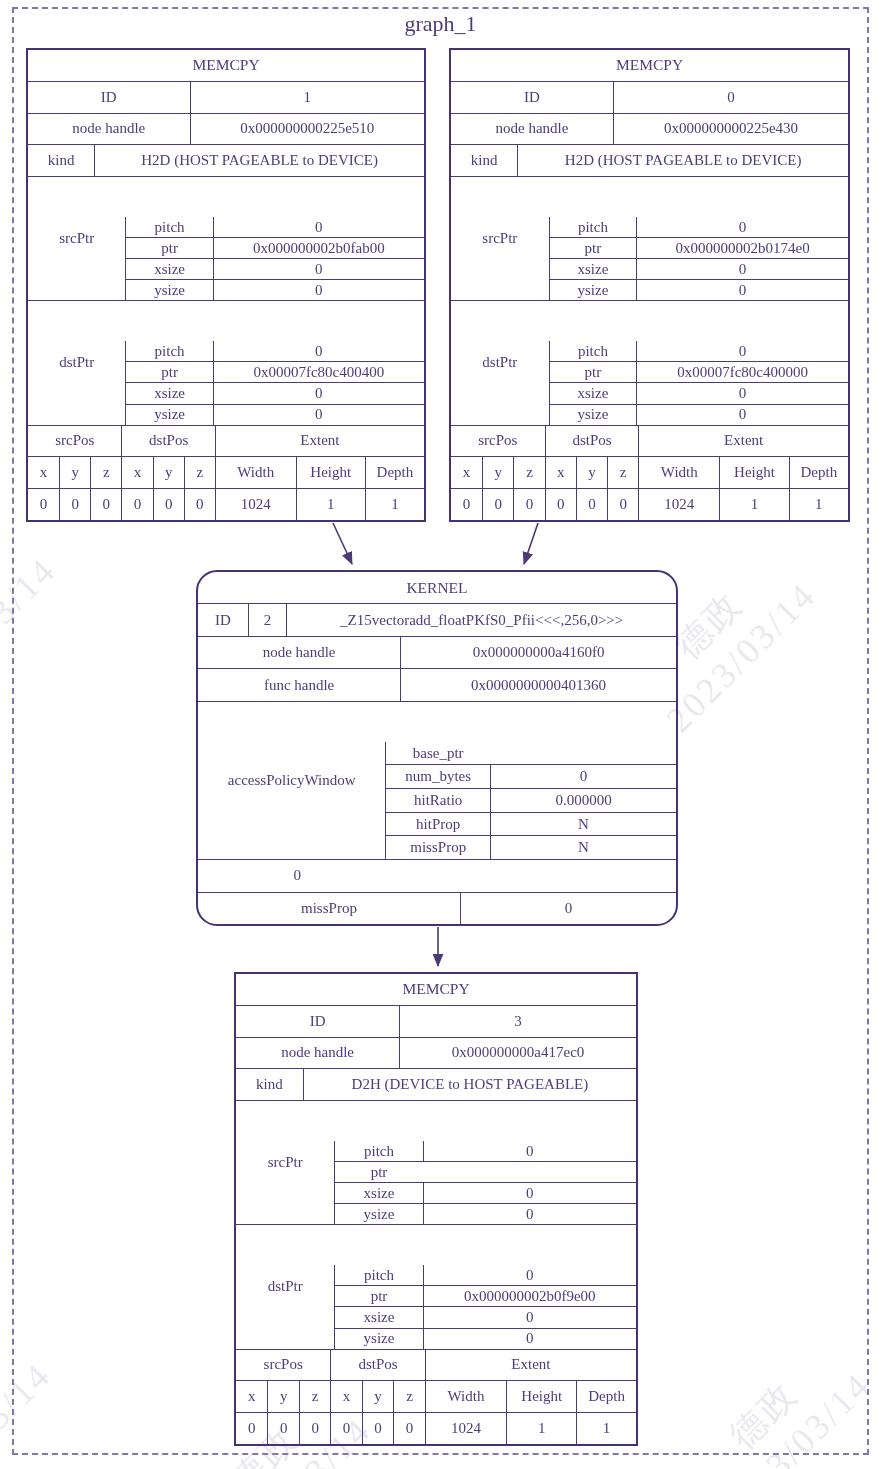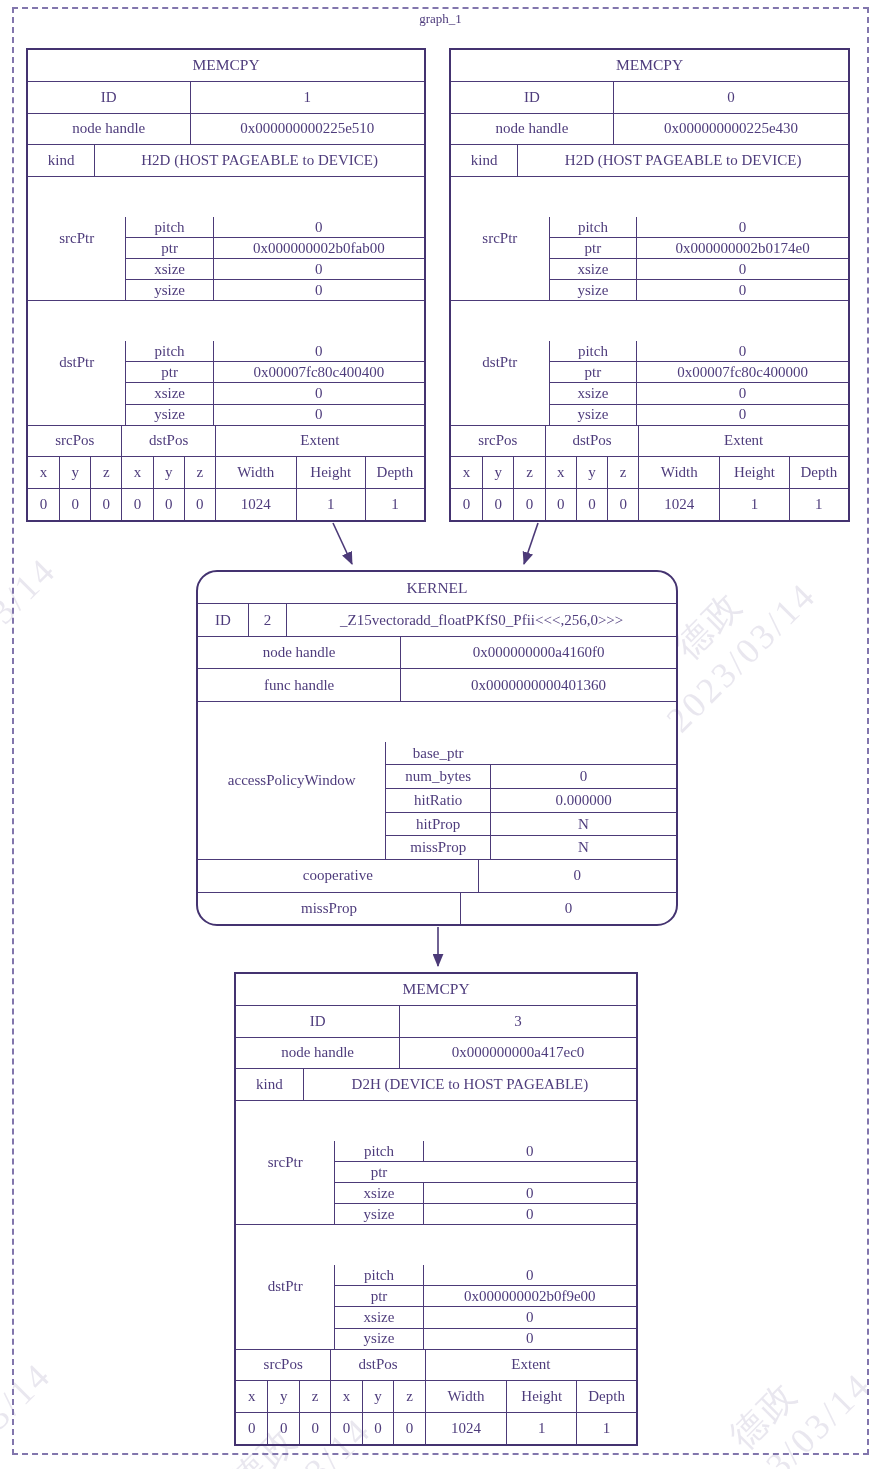--- a/index.html
+++ b/index.html
@@ -6,21 +6,21 @@
     --line:#4c3a78;
     --outer:#443370;
     --text:#4e3c7c;
     --dash:#8276ad;
   }
   *{margin:0;padding:0;box-sizing:border-box;}
   html,body{background:#ffffff;}
   body{font-family:"Liberation Serif","DejaVu Serif",serif;color:var(--text);}
   .canvas{position:relative;width:881px;height:1469px;background:#fff;overflow:hidden;}
   .frame{position:absolute;left:12px;top:7px;width:857px;height:1448px;border:2px dashed var(--dash);}
-  .gtitle{position:absolute;left:0;top:11px;width:881px;text-align:center;font-size:13px;color:var(--text);}
+  .gtitle{position:absolute;left:0;top:11px;width:881px;text-align:center;font-size:22px;color:var(--text);}
   .node{position:absolute;display:flex;flex-direction:column;border:2px solid var(--outer);background:transparent;}
   .node > :not(:first-child){border-top:1.2px solid var(--line);}
   .vstack{display:flex;flex-direction:column;margin-top:40px;}
   .vstack > :not(:first-child){border-top:1.2px solid var(--line);}
   .hrow{display:flex;flex-direction:row;}
   .hrow > :not(:first-child){border-left:1.2px solid var(--line);}
   .row{flex:1;}
   .blk4{flex:4;}
   .blk5{flex:5;}
   .c{display:flex;align-items:center;justify-content:center;white-space:nowrap;overflow:hidden;font-size:15px;}
@@ -281,21 +281,20 @@
             <div class="c apf">hitProp</div>
             <div class="c apv">N</div>
           </div>
         <div class="row hrow">
             <div class="c apf">missProp</div>
             <div class="c apv">N</div>
           </div>
       </div>
     </div>
     <div class="row hrow">
-      <div class="c kco">cooperative</div>
       <div class="c kcov">0</div>
     </div>
     <div class="row hrow">
       <div class="c kpr">missProp</div>
       <div class="c kprv">0</div>
     </div>
   </div>
 
   <div class="node" style="left:234px;top:972px;width:404px;height:474px;">
     <div class="row hrow">

